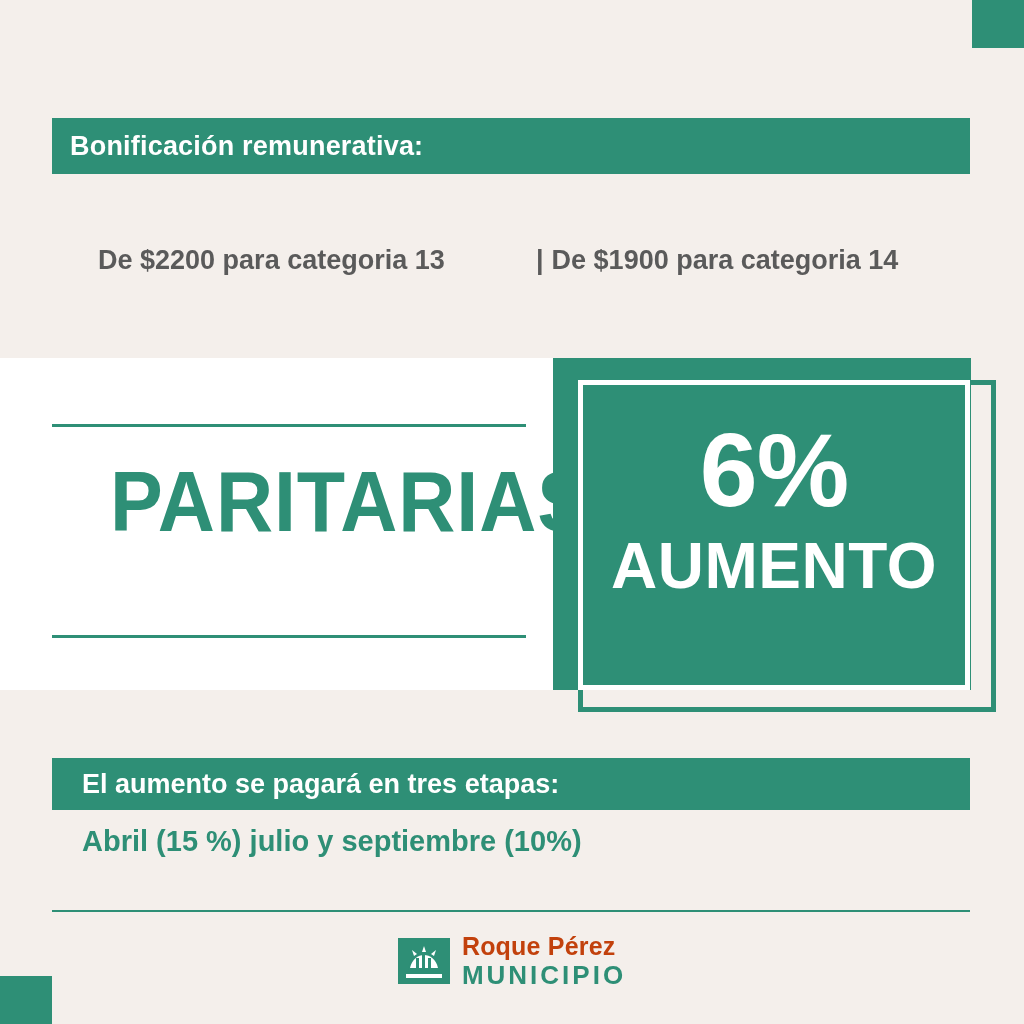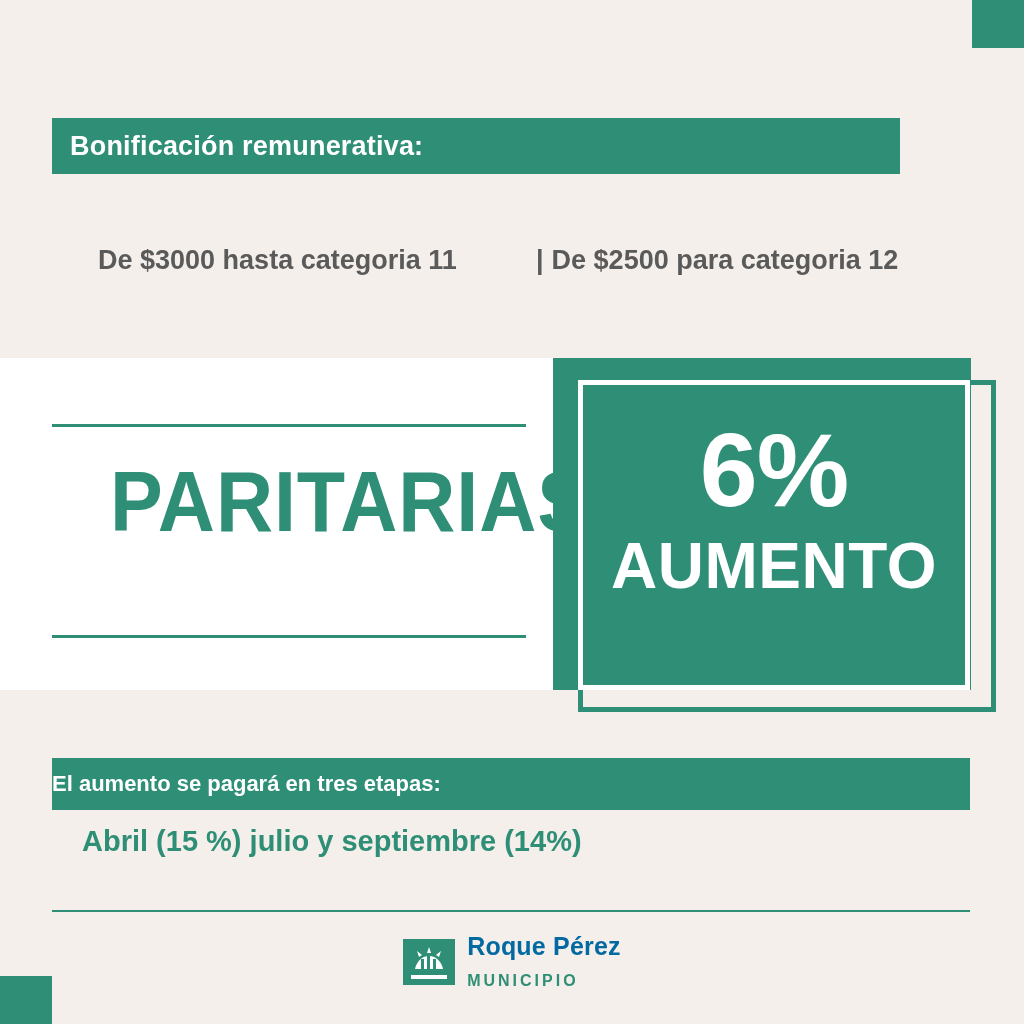--- a/index.html
+++ b/index.html
@@ -31,21 +31,21 @@
     width: 52px;
     height: 48px;
     background: #2e8f76;
   }
 
   
   .bonif-band {
     position: absolute;
     left: 52px;
     top: 118px;
-    width: 848px;
+    width: 918px;
     height: 56px;
     background: #2e8f76;
     display: flex;
     align-items: center;
   }
   .bonif-band-title {
     color: #ffffff;
     font-size: 27px;
     font-weight: bold;
     letter-spacing: 0.2px;
@@ -176,22 +176,23 @@
     left: 52px;
     top: 758px;
     width: 918px;
     height: 52px;
     background: #2e8f76;
     display: flex;
     align-items: center;
   }
   .etapas-title {
     color: #ffffff;
-    font-size: 22px;
-    font-weight: bold;
+    font-size: 27px;
+    font-weight: bold;
+    padding-left: 30px;
   }
   .etapas-detail {
     position: absolute;
     left: 82px;
     top: 825px;
     color: #2e8f76;
     font-size: 29px;
     font-weight: bold;
   }
 
@@ -216,47 +217,44 @@
   }
   .logo-mark {
     width: 52px;
     height: 46px;
     position: relative;
   }
   .logo-text {
     line-height: 1;
   }
   .logo-name {
-    color: #0369a1;
+    color: #c2410c;
     font-size: 25px;
     font-weight: bold;
     letter-spacing: 0.2px;
   }
   .logo-sub {
     color: #2e8f76;
-    font-size: 16px;
+    font-size: 26px;
     font-weight: bold;
     letter-spacing: 3px;
-    margin-top: 14px;
+    margin-top: 3px;
   }
 </style>
 </head>
 <body>
 
 <div class="corner-tr"></div>
 <div class="corner-bl"></div>
 
 <div class="bonif-band">
   <div class="bonif-band-title">Bonificación remunerativa:</div>
 </div>
 
 <div class="bonif-lines">
-  <div class="bonif-line">
-    <span class="bonif-col-a">De $3000 hasta categoria 11</span><span class="sep">|</span><span>De $2500 para categoria 12</span>
-  </div>
   <div class="bonif-line">
     <span class="bonif-col-a">De $2200 para categoria 13</span><span class="sep">|</span><span>De $1900 para categoria 14</span>
   </div>
   <div class="bonif-line">
     <span class="bonif-col-a">De $600 para categoria 15</span>
   </div>
 </div>
 
 <div class="mid-white"></div>
 
@@ -268,21 +266,21 @@
 
 <div class="green-box-outline"></div>
 <div class="green-box"></div>
 <div class="green-inner-outline"></div>
 <div class="pct-value">6%</div>
 <div class="pct-label">AUMENTO</div>
 
 <div class="etapas-band">
   <div class="etapas-title">El aumento se pagará en tres etapas:</div>
 </div>
-<div class="etapas-detail">Abril (15 %) julio y septiembre (14%)</div>
+<div class="etapas-detail">Abril (15 %) julio y septiembre (10%)</div>
 
 <div class="footer-rule"></div>
 <div class="logo-wrap">
   <div class="logo-mark">
     <svg width="52" height="46" viewBox="0 0 52 46" xmlns="http://www.w3.org/2000/svg">
       <rect x="0" y="0" width="52" height="46" fill="#2e8f76"></rect>
       <g fill="#ffffff">
         <rect x="8" y="36" width="36" height="4"></rect>
         <path d="M10 32 C12 20 20 14 26 14 C32 14 40 20 42 32 Z" fill="#2e8f76"></path>
         <path d="M26 8 L28 14 L24 14 Z"></path>

